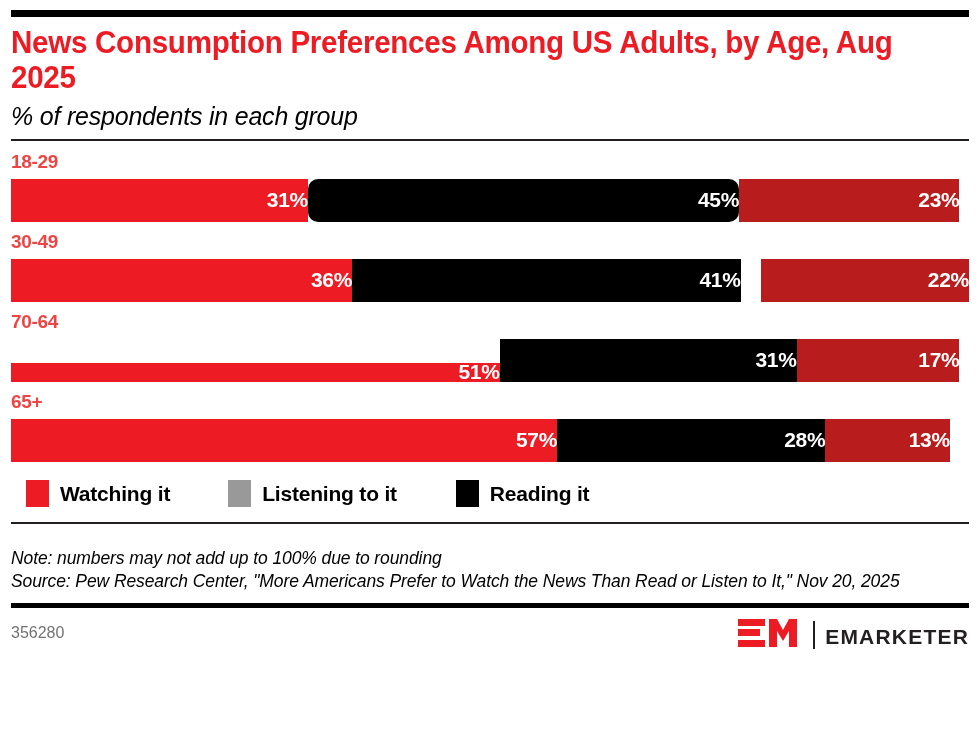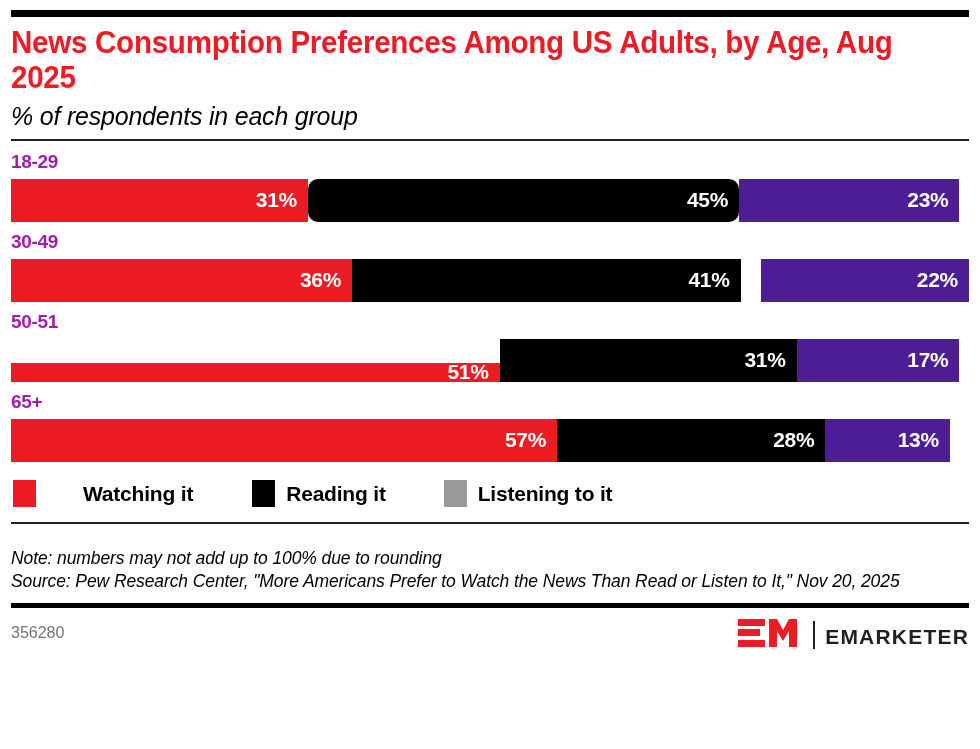--- a/index.html
+++ b/index.html
@@ -71,59 +71,58 @@
   
   .chart {
     margin-top: 11px;
   }
   .group {
     margin-bottom: 10px;
   }
   .group-label {
     font-size: 19px;
     font-weight: bold;
-    color: #a21caf;
+    color: #ef4444;
     letter-spacing: -0.3px;
     line-height: 1.0;
     padding-bottom: 8px;
   }
   .bar {
     display: flex;
     height: 43px;
     width: 100%;
     overflow: hidden;
   }
   .seg {
     display: flex;
     align-items: center;
     justify-content: flex-end;
     box-sizing: border-box;
-    padding-right: 11px;
     color: #ffffff;
     font-size: 21px;
     font-weight: bold;
     letter-spacing: -0.3px;
     white-space: nowrap;
   }
   .seg-watch    { background: #ED1C24; }
   .seg-read     { background: #000000; }
-  .seg-listen   { background: #4c1d95; }
+  .seg-listen   { background: #b91c1c; }
 
   
   .legend {
     display: flex;
     align-items: center;
     margin-top: 17px;
     height: 30px;
   }
   .legend-item {
     display: flex;
     align-items: center;
   }
-  .legend-item.i0 { margin-left: 2px; gap: 36px; }
+  .legend-item.i0 { margin-left: 15px; }
   .legend-item.i1 { margin-left: 59px; }
   .legend-item.i2 { margin-left: 58px; }
   .swatch {
     width: 23px;
     height: 27px;
     flex: none;
   }
   .swatch.watch  { background: #ED1C24; }
   .swatch.read   { background: #000000; }
   .swatch.listen { background: #999999; }
@@ -199,21 +198,21 @@
       </div>
       <div class="group">
         <div class="group-label">30-49</div>
         <div class="bar">
           <div class="seg seg-watch" style="width: 36%;">36%</div>
           <div class="seg seg-read" style="width: 41%;">41%</div>
           <div class="seg seg-listen" style="width: 22%; margin-left: 20px;">22%</div>
         </div>
       </div>
       <div class="group">
-        <div class="group-label">50-51</div>
+        <div class="group-label">70-64</div>
         <div class="bar">
           <div class="seg seg-watch" style="width: 51%; margin-top: 24px;">51%</div>
           <div class="seg seg-read" style="width: 31%;">31%</div>
           <div class="seg seg-listen" style="width: 17%;">17%</div>
         </div>
       </div>
       <div class="group">
         <div class="group-label">65+</div>
         <div class="bar">
           <div class="seg seg-watch" style="width: 57%;">57%</div>
@@ -221,27 +220,27 @@
           <div class="seg seg-listen" style="width: 13%;">13%</div>
         </div>
       </div>
     </div>
 
   <div class="legend" id="legend">
       <div class="legend-item i0">
         <span class="swatch watch"></span>
         <span class="legend-label">Watching it</span>
       </div>
+      <div class="legend-item i2">
+        <span class="swatch listen"></span>
+        <span class="legend-label">Listening to it</span>
+      </div>
       <div class="legend-item i1">
         <span class="swatch read"></span>
         <span class="legend-label">Reading it</span>
-      </div>
-      <div class="legend-item i2">
-        <span class="swatch listen"></span>
-        <span class="legend-label">Listening to it</span>
       </div>
     </div>
 
   <div class="rule-legend"></div>
 
   <div class="notes">
     <span class="note-line">Note: numbers may not add up to 100% due to rounding</span>
     <span class="note-line">Source: Pew Research Center, "More Americans Prefer to Watch the News Than Read or Listen to It," Nov 20, 2025</span>
   </div>
 

